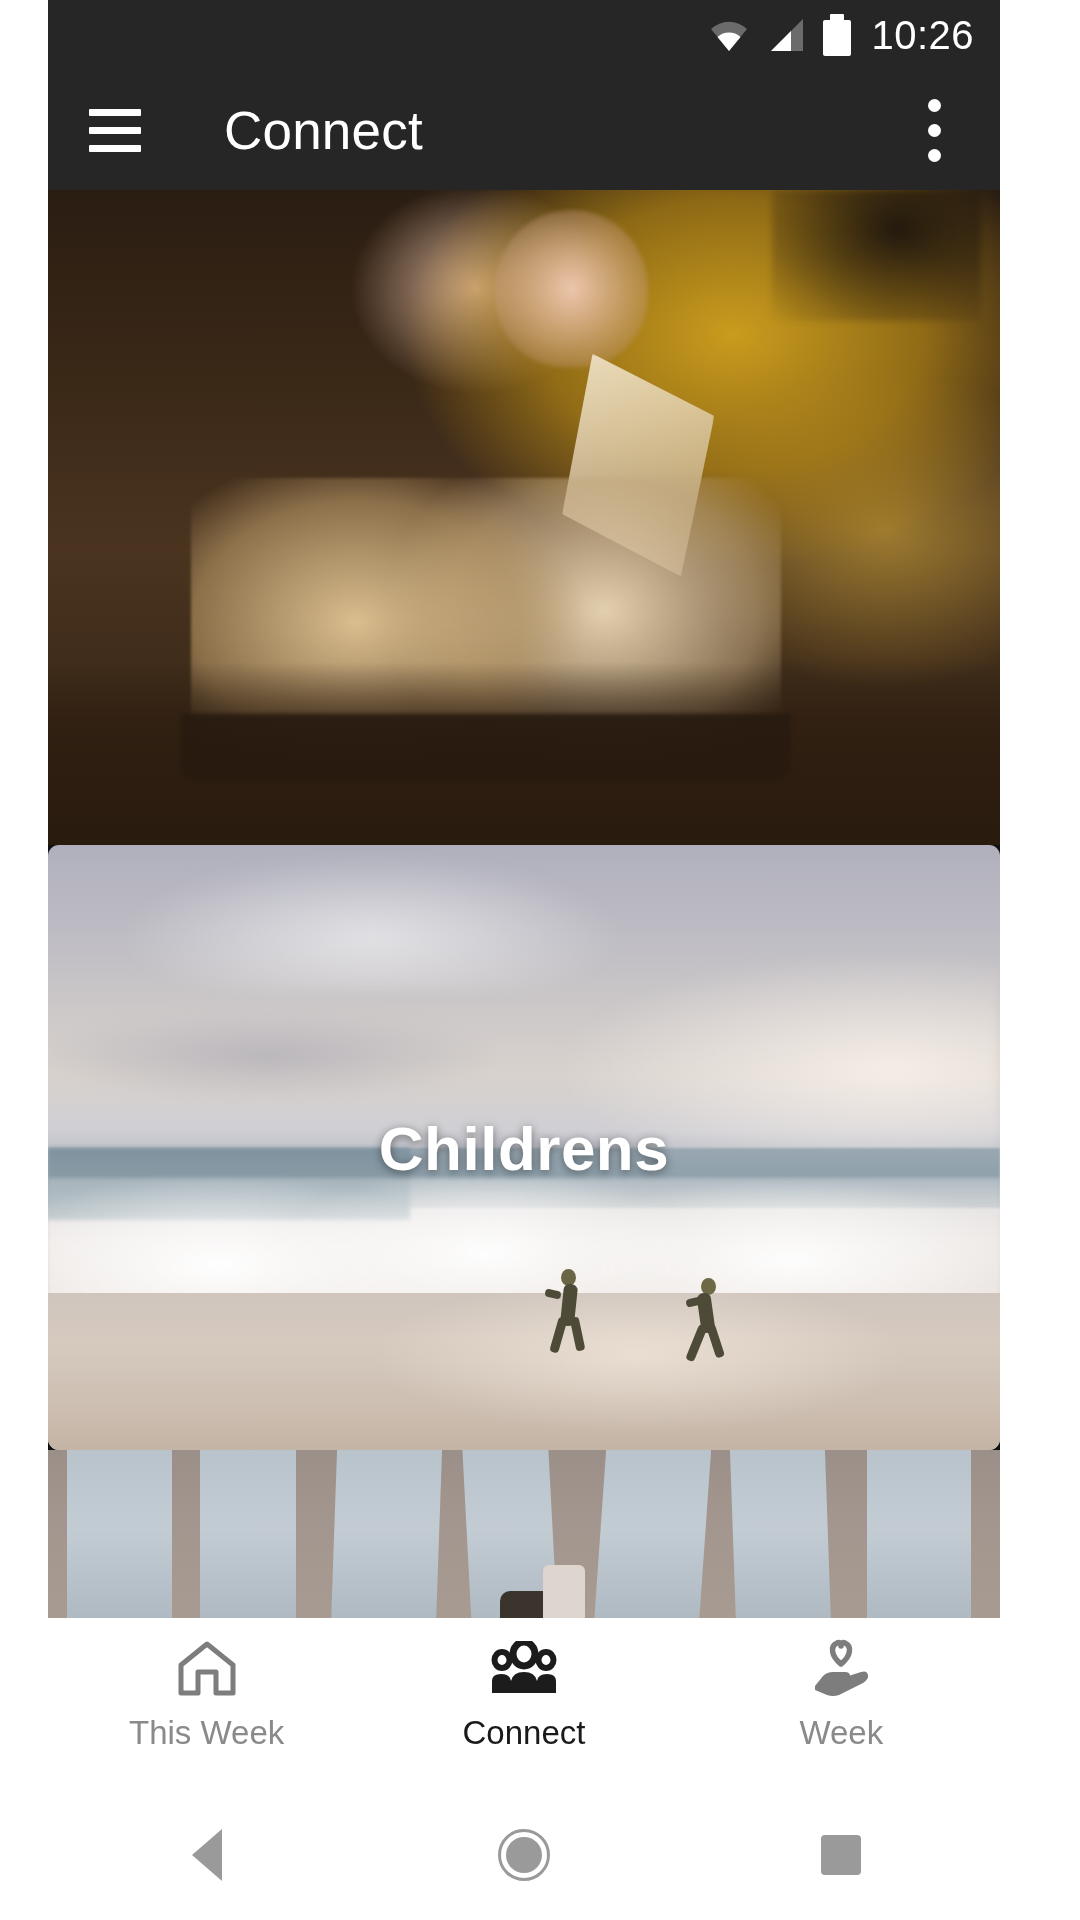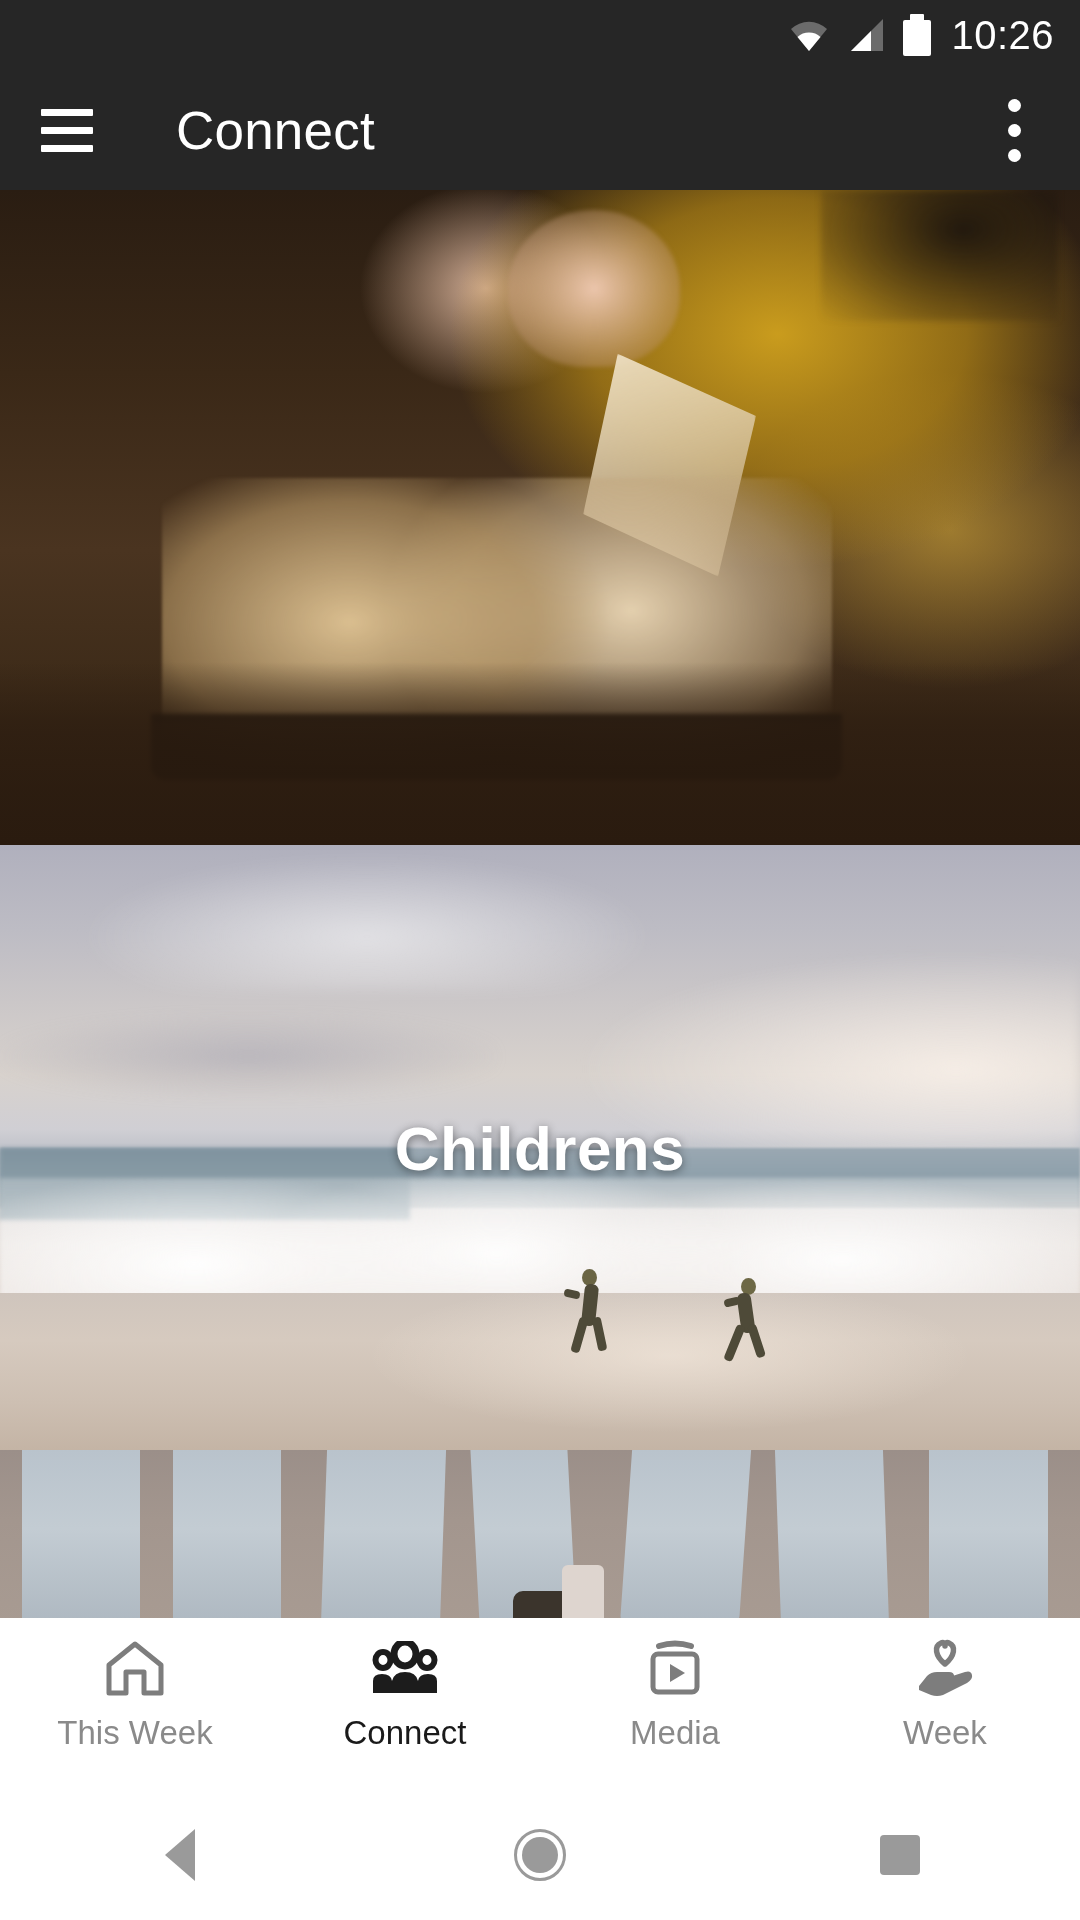--- a/index.html
+++ b/index.html
@@ -2,21 +2,21 @@
 <html><head>
 <meta charset="utf-8">
 <style>
   * { margin:0; padding:0; box-sizing:border-box; }
   html, body {
     width:1080px; height:1920px;
     background:#ffffff;
     font-family:"Liberation Sans", sans-serif;
     overflow:hidden;
   }
-  .phone { position:relative; width:1080px; height:1920px; display:flex; flex-direction:column; }
+  .phone { position:relative; width:952px; height:1920px; display:flex; flex-direction:column;margin-left:48px; }
 
   
   .status-bar {
     height:70px; background:#262626; flex:0 0 70px;
     display:flex; align-items:center; justify-content:flex-end;
     padding-right:26px; gap:16px;
   }
   .status-icons { display:flex; align-items:center; gap:18px; }
   .wifi-icon { width:40px; height:34px; position:relative; }
   .signal-icon { width:38px; height:34px; position:relative; }
@@ -94,21 +94,21 @@
     border-radius:50% 50% 45% 45%; filter:blur(2px);
   }
   .c1-hair {
     position:absolute; right:2%; top:0%; width:22%; height:20%;
     background:radial-gradient(ellipse at 60% 30%, rgba(30,22,14,0.95), rgba(40,28,16,0.2) 75%, transparent);
     filter:blur(3px);
   }
   .card-1 .card-label { top:50%; transform:translateY(-50%); }
 
   
-  .card-2 { height:605px; }
+  .card-2 { height:605px;border-radius:11px; }
   .c2-bg {
     background:linear-gradient(180deg,
       #b0b0bd 0%, #bdbcc4 14%, #cbc7c8 26%, #d8d2cd 38%,
       #d0cfd4 47%, #b9bec6 52%, #dcdada 58%,
       #e6e0dc 66%, #e0d6cf 76%, #d7cac0 86%, #cdbeb2 100%);
   }
   .c2-sky-cloud-a {
     position:absolute; left:8%; top:2%; width:52%; height:22%;
     background:radial-gradient(ellipse at 50% 60%, rgba(255,255,255,0.55), rgba(255,255,255,0) 72%);
     filter:blur(8px);
@@ -319,30 +319,20 @@
           <ellipse cx="13" cy="19" rx="7.5" ry="8" fill="none" stroke="#1c1c1c" stroke-width="6"></ellipse>
           <ellipse cx="57" cy="19" rx="7.5" ry="8" fill="none" stroke="#1c1c1c" stroke-width="6"></ellipse>
           <path d="M3 52 L3 40 Q3 33 12 33 Q21 33 22 40
                    Q24 31 35 31 Q46 31 48 40
                    Q49 33 58 33 Q67 33 67 40 L67 52 Z" fill="#1c1c1c"></path>
         </svg>
       </span>
       <span class="tab-label">Connect</span>
     </div>
 
-    <div class="tab">
-      <span class="tab-icon">
-        <svg width="60" height="60" viewBox="0 0 60 60">
-          <path d="M14 7 Q30 2 46 7" fill="none" stroke="#7d7d7d" stroke-width="6" stroke-linecap="round"></path>
-          <rect x="8" y="15" width="44" height="38" rx="5" fill="none" stroke="#7d7d7d" stroke-width="5"></rect>
-          <path d="M25 25 L40 34 L25 43 Z" fill="#7d7d7d"></path>
-        </svg>
-      </span>
-      <span class="tab-label">Media</span>
-    </div>
 
 
     <div class="tab">
       <span class="tab-icon">
         <svg width="64" height="62" viewBox="0 0 64 62">
           <path d="M32 26 C22 18 21 8 28 5 C32 3 32 8 32 8 C32 8 32 3 36 5 C43 8 42 18 32 26 Z" fill="none" stroke="#7d7d7d" stroke-width="5.5" stroke-linejoin="round"></path>
           <path d="M6 48 L14 38 Q18 34 24 34 L36 34 Q41 34 41 38 Q41 42 36 42 L27 42
                    L52 34 Q58 32 59 37 Q60 41 54 45 L30 57 Q24 59 18 57 L6 52 Z" fill="#7d7d7d"></path>
         </svg>
       </span>

